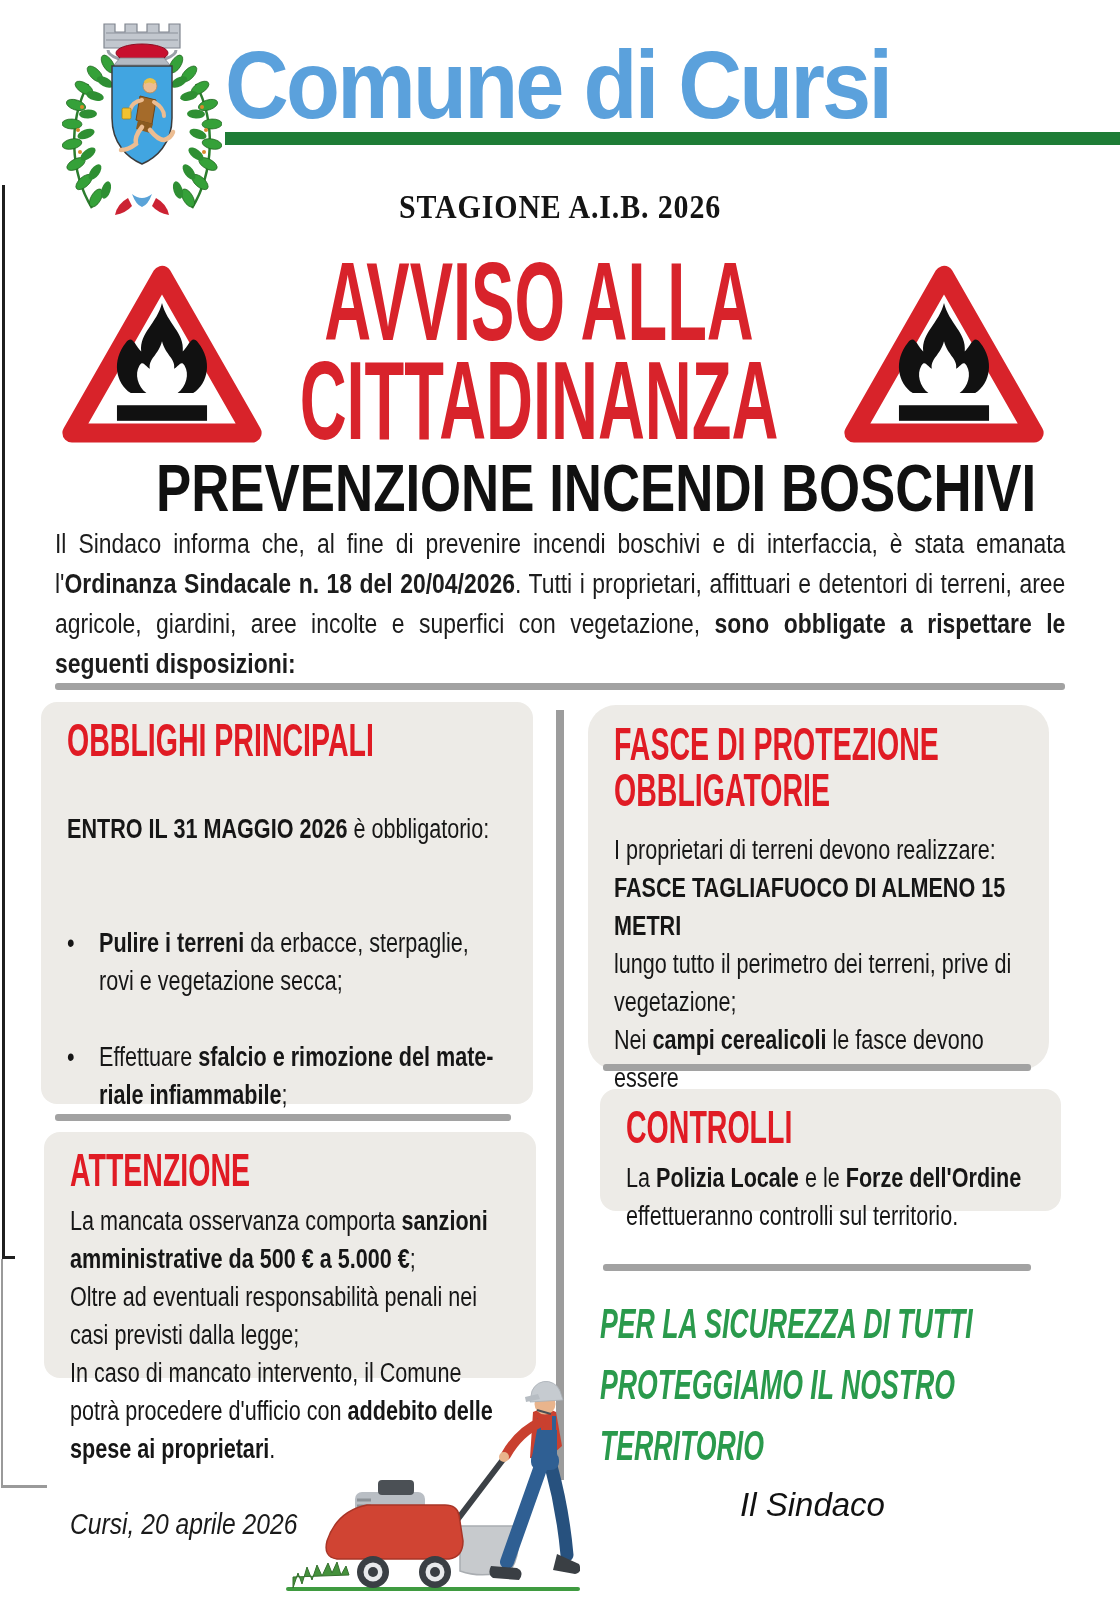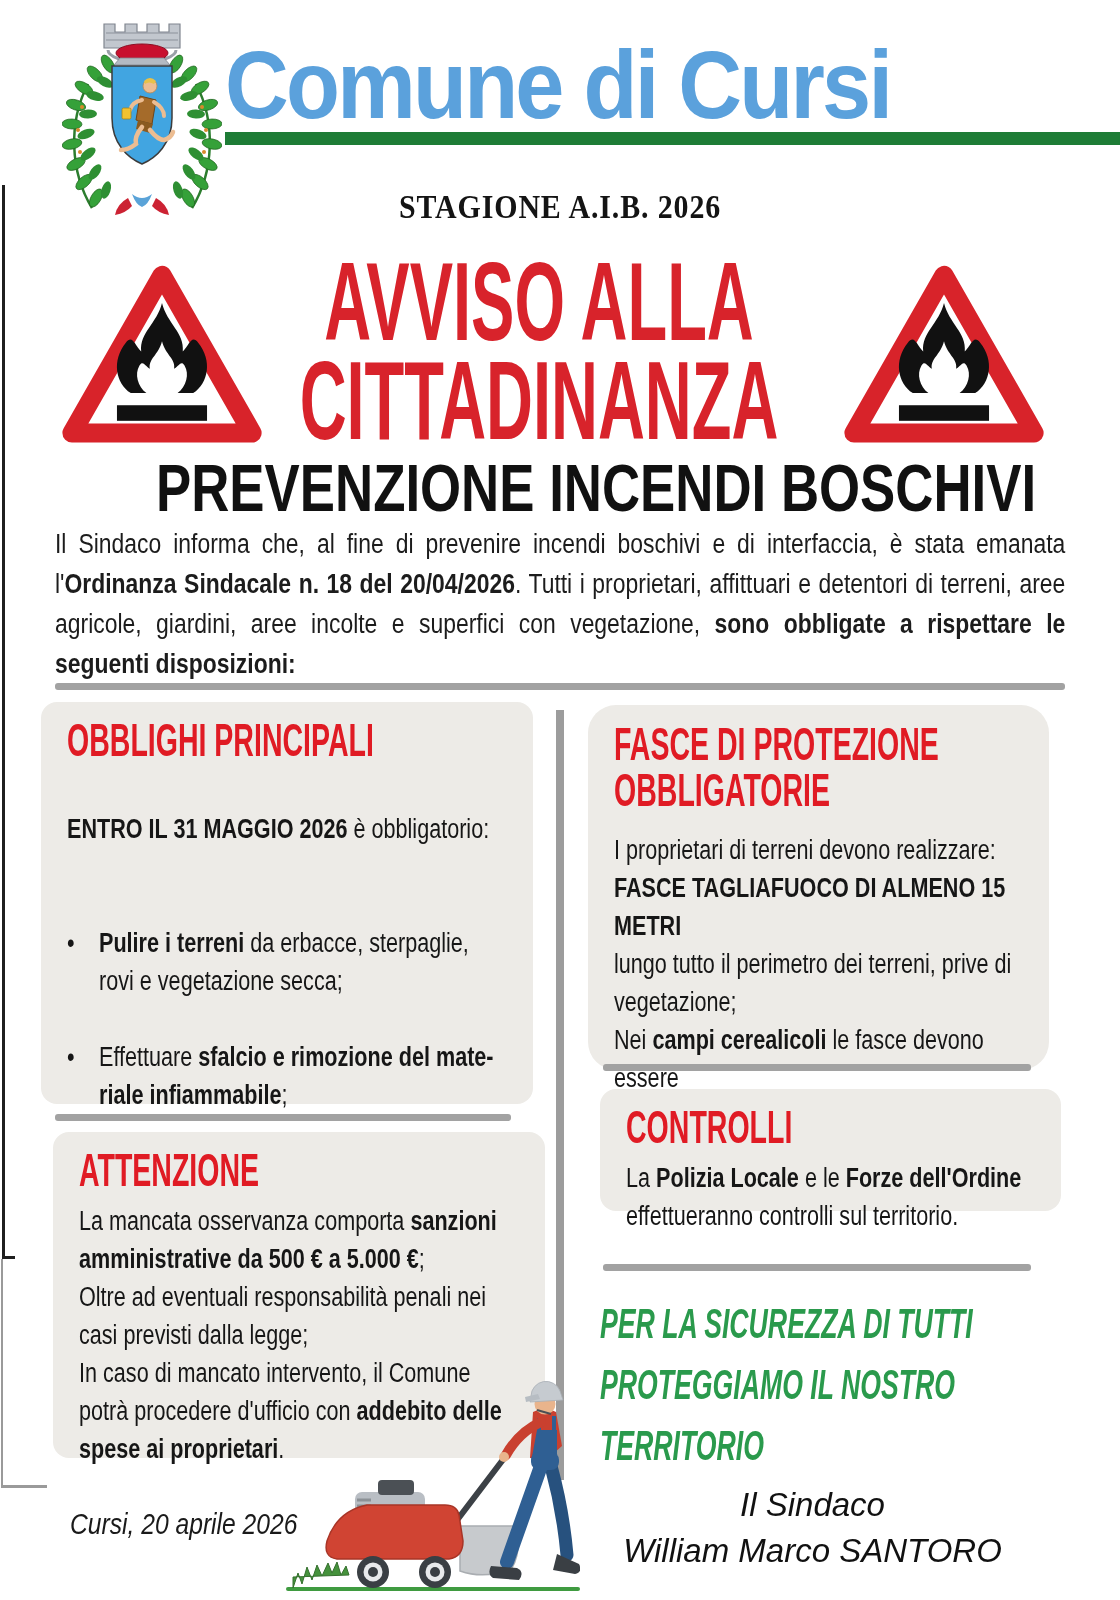--- a/index.html
+++ b/index.html
@@ -216,21 +216,21 @@
             <span class="litext"><span>Le aree dovranno essere mantenute pu-
 lite </span><span class="b">fino al 30 settembre 2026.</span></span>
           </li>
         </ul>
       </div>
     </div>
   </div>
 
   <div class="abs hdiv" style="left:55px;top:1114px;width:456px;"></div>
 
-  <div class="abs gbox" style="left:53px;top:1132px;width:492px;height:326px;">
+  <div class="abs gbox" style="left:44px;top:1132px;width:492px;height:246px;">
     <div class="inner">
       <h2 class="bhead">ATTENZIONE</h2>
       <div class="bbody"><span>La mancata osservanza comporta </span><span class="b">sanzioni
 amministrative da 500 € a 5.000 €</span><span>;
 Oltre ad eventuali responsabilità penali nei
 casi previsti dalla legge;
 In caso di mancato intervento, il Comune
 potrà procedere d'ufficio con </span><span class="b">addebito delle
 spese ai proprietari</span><span>.</span></div>
     </div>
@@ -262,21 +262,20 @@
   </div>
 
   <div class="abs hdiv" style="left:603px;top:1264px;width:428px;"></div>
 
   <div class="abs motto">PER LA SICUREZZA DI TUTTI
 PROTEGGIAMO IL NOSTRO
 TERRITORIO</div>
 
   <div class="abs signature">
     <div>Il Sindaco</div>
-    <div>William Marco SANTORO</div>
   </div>
 
   <div class="abs dateline">Cursi, 20 aprile 2026</div>
 
   <svg class="abs" style="left:245px;top:1340px;z-index:2;" width="335" height="260" viewBox="0 0 335 260">
 
     <path d="M43,249 H333" stroke="#3f9b40" stroke-width="4" stroke-linecap="round"></path>
 
     <path d="M48,248 l5,-15 4,11 5,-17 5,13 5,-15 5,11 6,-13 4,10 5,-11 4,13 5,-9 3,9 -56,2 Z" fill="#45923c" stroke="#35702e" stroke-width="1"></path>
 

